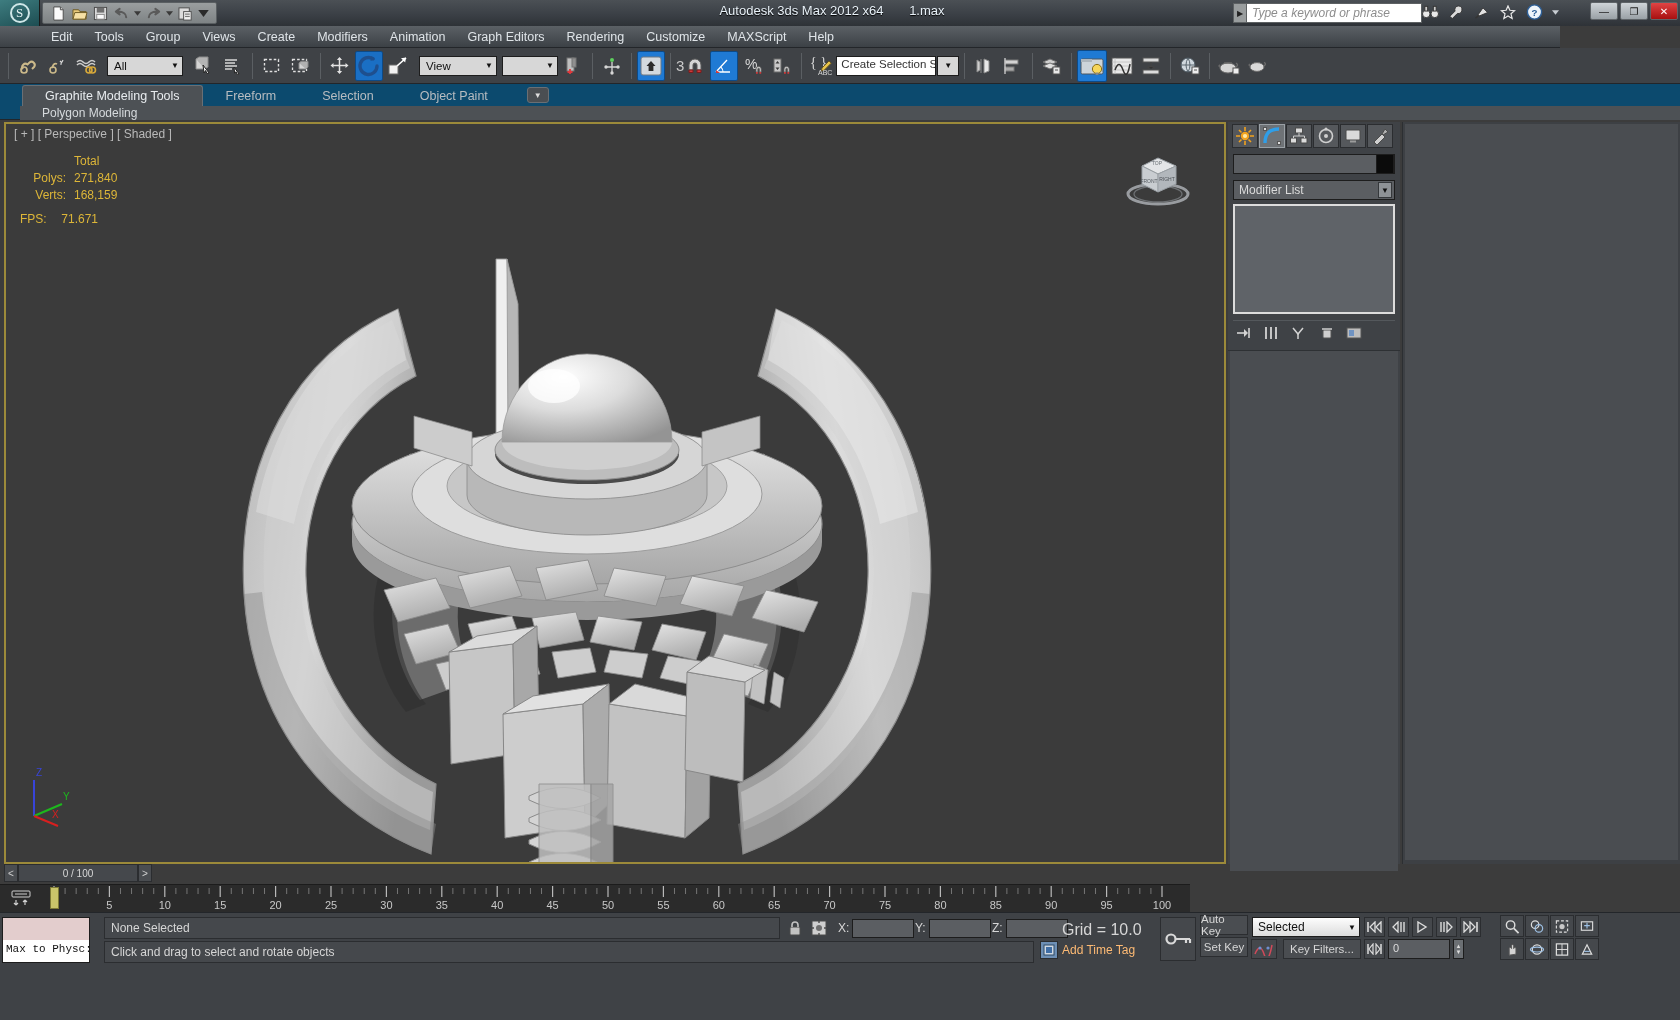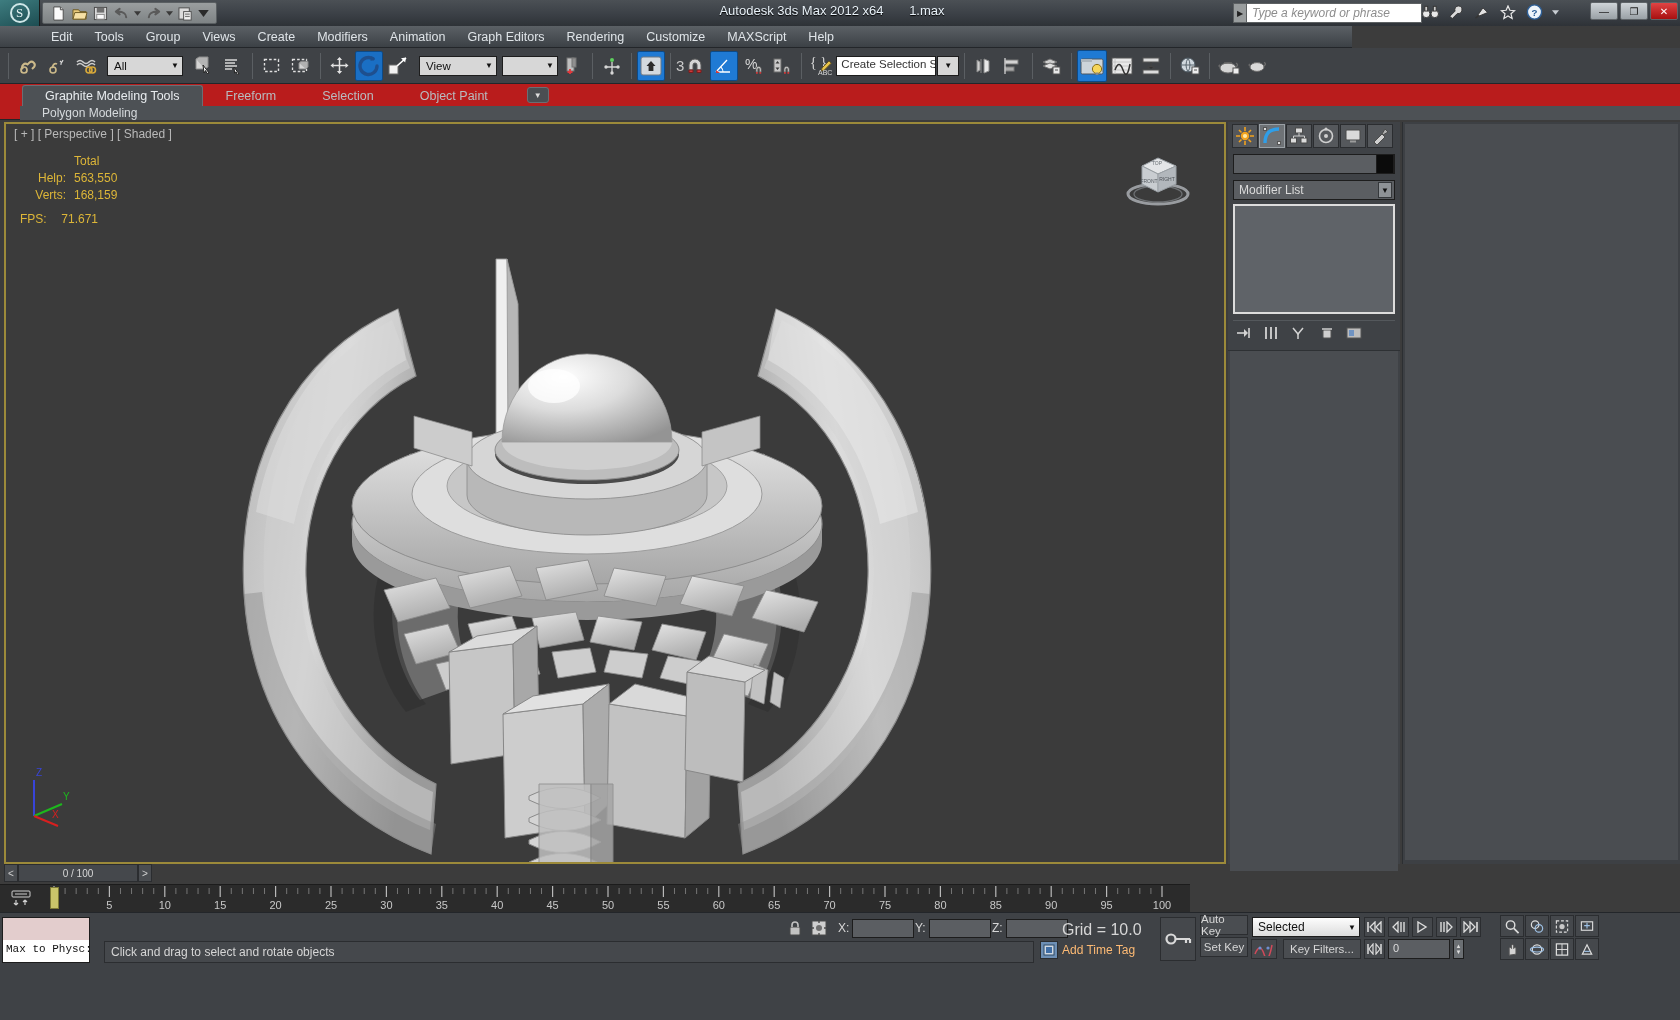--- a/index.html
+++ b/index.html
@@ -60,21 +60,21 @@
   .win-btns{ position:absolute; right:2px; top:2px; display:flex; gap:2px; }
   .win-btn{
     width:28px;height:18px;background:linear-gradient(180deg,#cfd4d8,#9aa1a6);
     border:1px solid #5f6468; border-radius:2px;
     display:flex;align-items:center;justify-content:center;font-size:10px;color:#222;
   }
   .win-btn.close{ background:linear-gradient(180deg,#e04444,#a81010); color:#fff; }
 
   
   .menubar{
-    position:absolute; left:0; top:26px; width:1352px; height:22px;
+    position:absolute; left:0; top:26px; width:1560px; height:22px;
     background:linear-gradient(180deg,#5b6065,#3c4146);
     display:flex; align-items:center; padding-left:40px;
     border-bottom:1px solid #23262a;
   }
   .menubar .mi{ padding:2px 11px; color:#dfe4e8; font-size:12.5px; cursor:default; }
 
   
   .maintoolbar{
     position:absolute; left:0; top:48px; width:1680px; height:36px;
     background:#3f4246; display:flex; align-items:center; padding-left:4px; gap:1px;
@@ -95,21 +95,21 @@
   .tb-combo .car{ font-size:8px; }
   .sel-set{
     height:20px; width:100px; background:#fff; border:1px solid #1d1d1d;
     color:#333;font-size:11.5px; padding:1px 4px; overflow:hidden; white-space:nowrap;
   }
   .snap-digit{ color:#c9c9c9; font-size:15px; margin-right:-4px;}
 
   
   .ribbon{
     position:absolute; left:0; top:84px; width:1680px; height:36px;
-    background:#b91c1c; border-bottom:1px solid #23262a;
+    background:#0c4a6e; border-bottom:1px solid #23262a;
   }
   .ribbon-tabs{ display:flex; align-items:flex-end; height:22px; padding-left:22px;}
   .rtab{
     padding:3px 22px 3px 22px; font-size:12.5px; color:#b8bcc0;
     border:1px solid transparent; border-bottom:none;
   }
   .rtab.active{
     background:#4d5155; color:#e8ecef;
     border-color:#6a6f74; border-radius:3px 3px 0 0;
   }
@@ -648,22 +648,22 @@
 <div class="viewport">
   <div class="vp-label">[ + ] [ Perspective ] [ Shaded ]</div>
 
   <table class="vp-stats">
     <tbody>
         <tr>
           <td class="lbl"></td>
           <td>Total</td>
         </tr>
     <tr>
-          <td class="lbl">Help:</td>
-        <td>563,550</td>
+          <td class="lbl">Polys:</td>
+        <td>271,840</td>
         </tr>
     <tr>
           <td class="lbl">Verts:</td>
         <td>168,159</td>
         </tr>
   </tbody>
     </table>
   <div class="vp-fps">
     <span class="lbl">FPS:</span>
     <span>71.671</span>
@@ -1101,20 +1101,21 @@
   </div>
 <div class="tl-slider" style="left: 50px;"></div>
   </div>
 
 <div class="statusbar">
   <div class="mxs-listener">
     <div class="mxs-top"></div>
     <div class="mxs-bot">Max to Physc:</div>
   </div>
 
+  <div class="sel-status">None Selected</div>
   <div class="prompt-line">Click and drag to select and rotate objects</div>
 
   <div class="lock-ic">
     <svg width="14" height="16" viewBox="0 0 14 16">
         <rect x="2" y="7" width="10" height="8" rx="1" fill="#c2c2c2" stroke="#4b4b4b"></rect>
         <path d="M4 7V5a3 3 0 016 0v2" fill="none" stroke="#c2c2c2" stroke-width="1.6"></path>
       </svg>
   </div>
   <div class="selfilter-ic">
     <svg width="16" height="16" viewBox="0 0 16 16">

